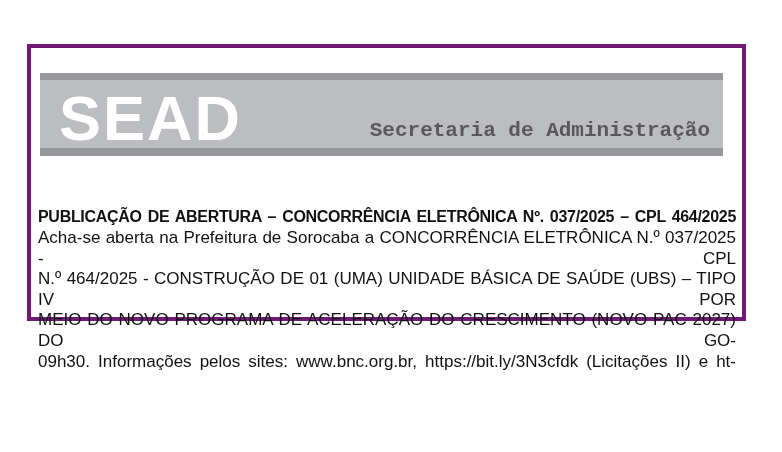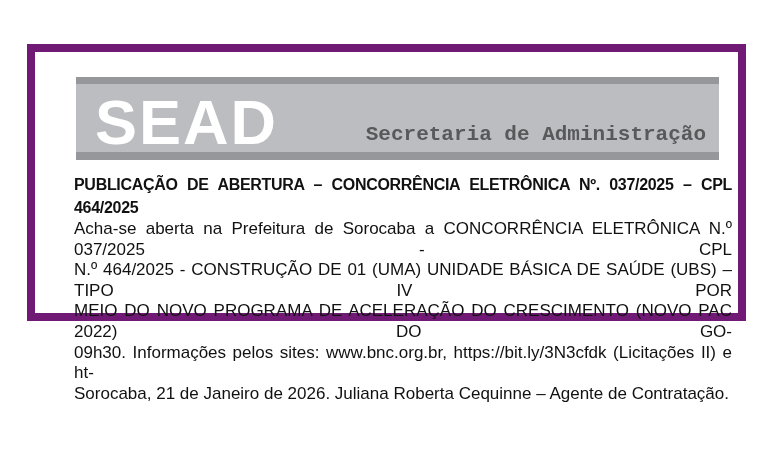--- a/index.html
+++ b/index.html
@@ -6,23 +6,22 @@
   html, body {
     width: 782px; height: 452px;
     background: #ffffff;
     font-family: "Liberation Sans", sans-serif;
     overflow: hidden;
   }
   .notice-box {
     position: absolute;
     left: 27px; top: 44px;
     width: 719px; height: 277px;
-    border: 8px solid #701a75;
+    border: 4px solid #701a75;
     background: #ffffff;
-    padding-left: 32px;
   }
   .banner {
     position: relative;
     margin: 25px 19px 0 9px;
     height: 83px;
     background: #bcbdc0;
     border-top: 7px solid #96979b;
     border-bottom: 8px solid #96979b;
   }
   .logo {
@@ -39,20 +38,21 @@
     right: 13px; bottom: 7px;
     color: #59595c;
     font-weight: 700;
     font-size: 21px;
     line-height: 21px;
     font-family: Liberation Mono, monospace;
   }
   .content {
     padding: 13px 6px 18px 7px;
     color: #111111;
+    margin-top: 36px;
   }
   .title {
     font-weight: 700;
     font-size: 16px;
     line-height: 23px;
     letter-spacing: -0.3px;
     text-align: justify;
     text-align-last: justify;
     white-space: normal;
   }
@@ -72,17 +72,16 @@
 
 <div class="notice-box">
   <div class="banner">
     <div class="logo">SEAD</div>
     <div class="dept">Secretaria de Administração</div>
   </div>
   <div class="content">
     <div class="title">PUBLICAÇÃO DE ABERTURA – CONCORRÊNCIA ELETRÔNICA Nº. 037/2025 – CPL 464/2025</div>
     <div class="line">Acha-se aberta na Prefeitura de Sorocaba a CONCORRÊNCIA ELETRÔNICA N.º 037/2025 - CPL</div>
     <div class="line">N.º 464/2025 - CONSTRUÇÃO DE 01 (UMA) UNIDADE BÁSICA DE SAÚDE (UBS) – TIPO IV POR</div>
-    <div class="line">MEIO DO NOVO PROGRAMA DE ACELERAÇÃO DO CRESCIMENTO (NOVO PAC 2022) DO GO-</div>
+    <div class="line">MEIO DO NOVO PROGRAMA DE ACELERAÇÃO DO CRESCIMENTO (NOVO PAC 2027) DO GO-</div>
     <div class="line">09h30. Informações pelos sites: www.bnc.org.br, https://bit.ly/3N3cfdk (Licitações II) e ht-</div>
-    <div class="line last">Sorocaba, 21 de Janeiro de 2026. Juliana Roberta Cequinne – Agente de Contratação.</div>
   </div>
 </div>
 
 </body></html>

